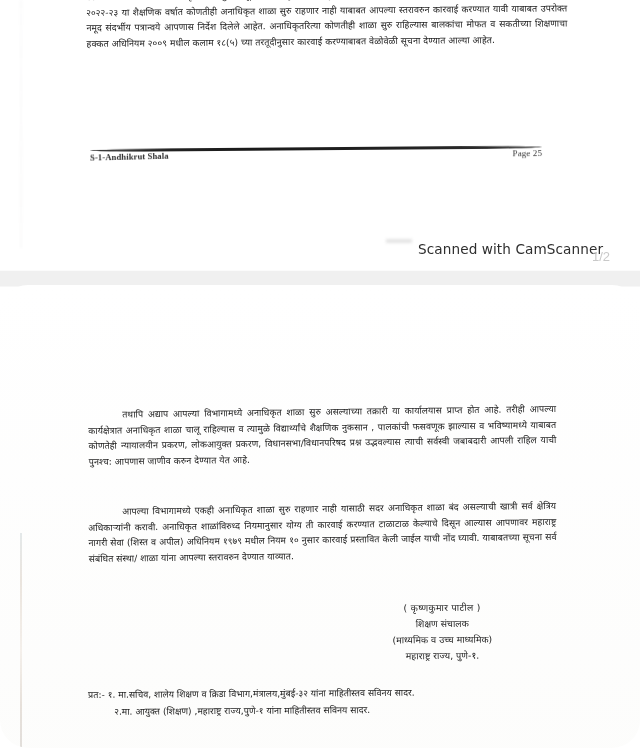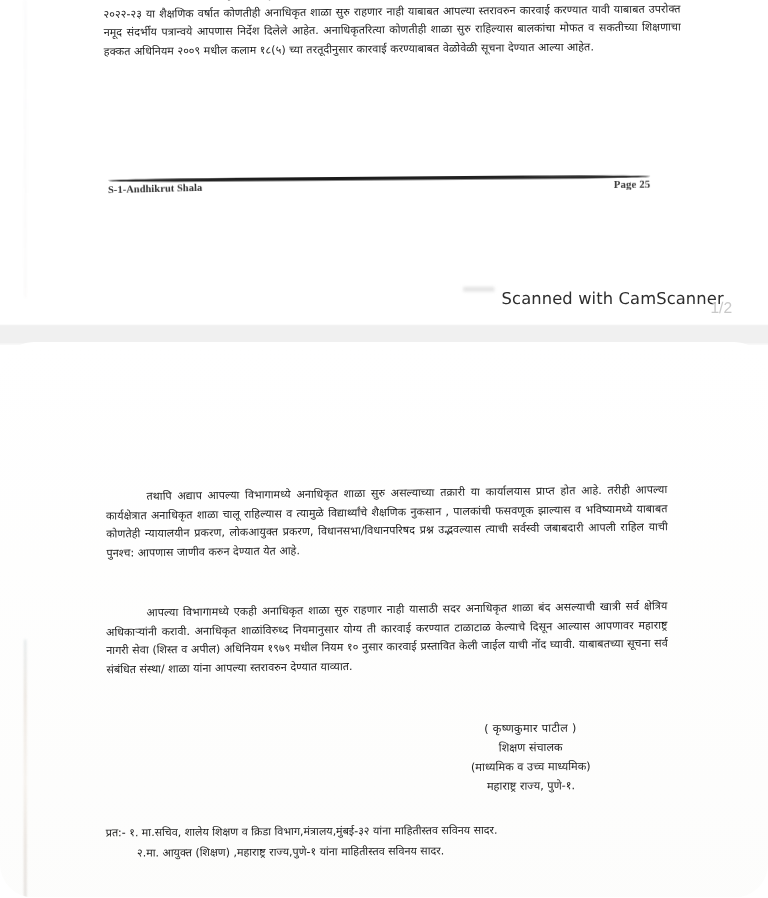--- a/index.html
+++ b/index.html
@@ -95,21 +95,20 @@
     letter-spacing: 0.1px;
     transform: rotate(-0.9deg);
     filter: blur(0.15px);
   }
   .footer-right {
     font-family: "Liberation Serif", serif;
     font-size: 9px;
     color: #3a3a3a;
     letter-spacing: 0.1px;
     filter: blur(0.2px);
-    font-weight: bold;
   }
 
   
   .watermark {
     position: absolute;
     left: 418px;
     top: 241px;
     font-family: "DejaVu Sans", "Liberation Sans", sans-serif;
     font-size: 13.6px;
     color: #2e2e2e;

